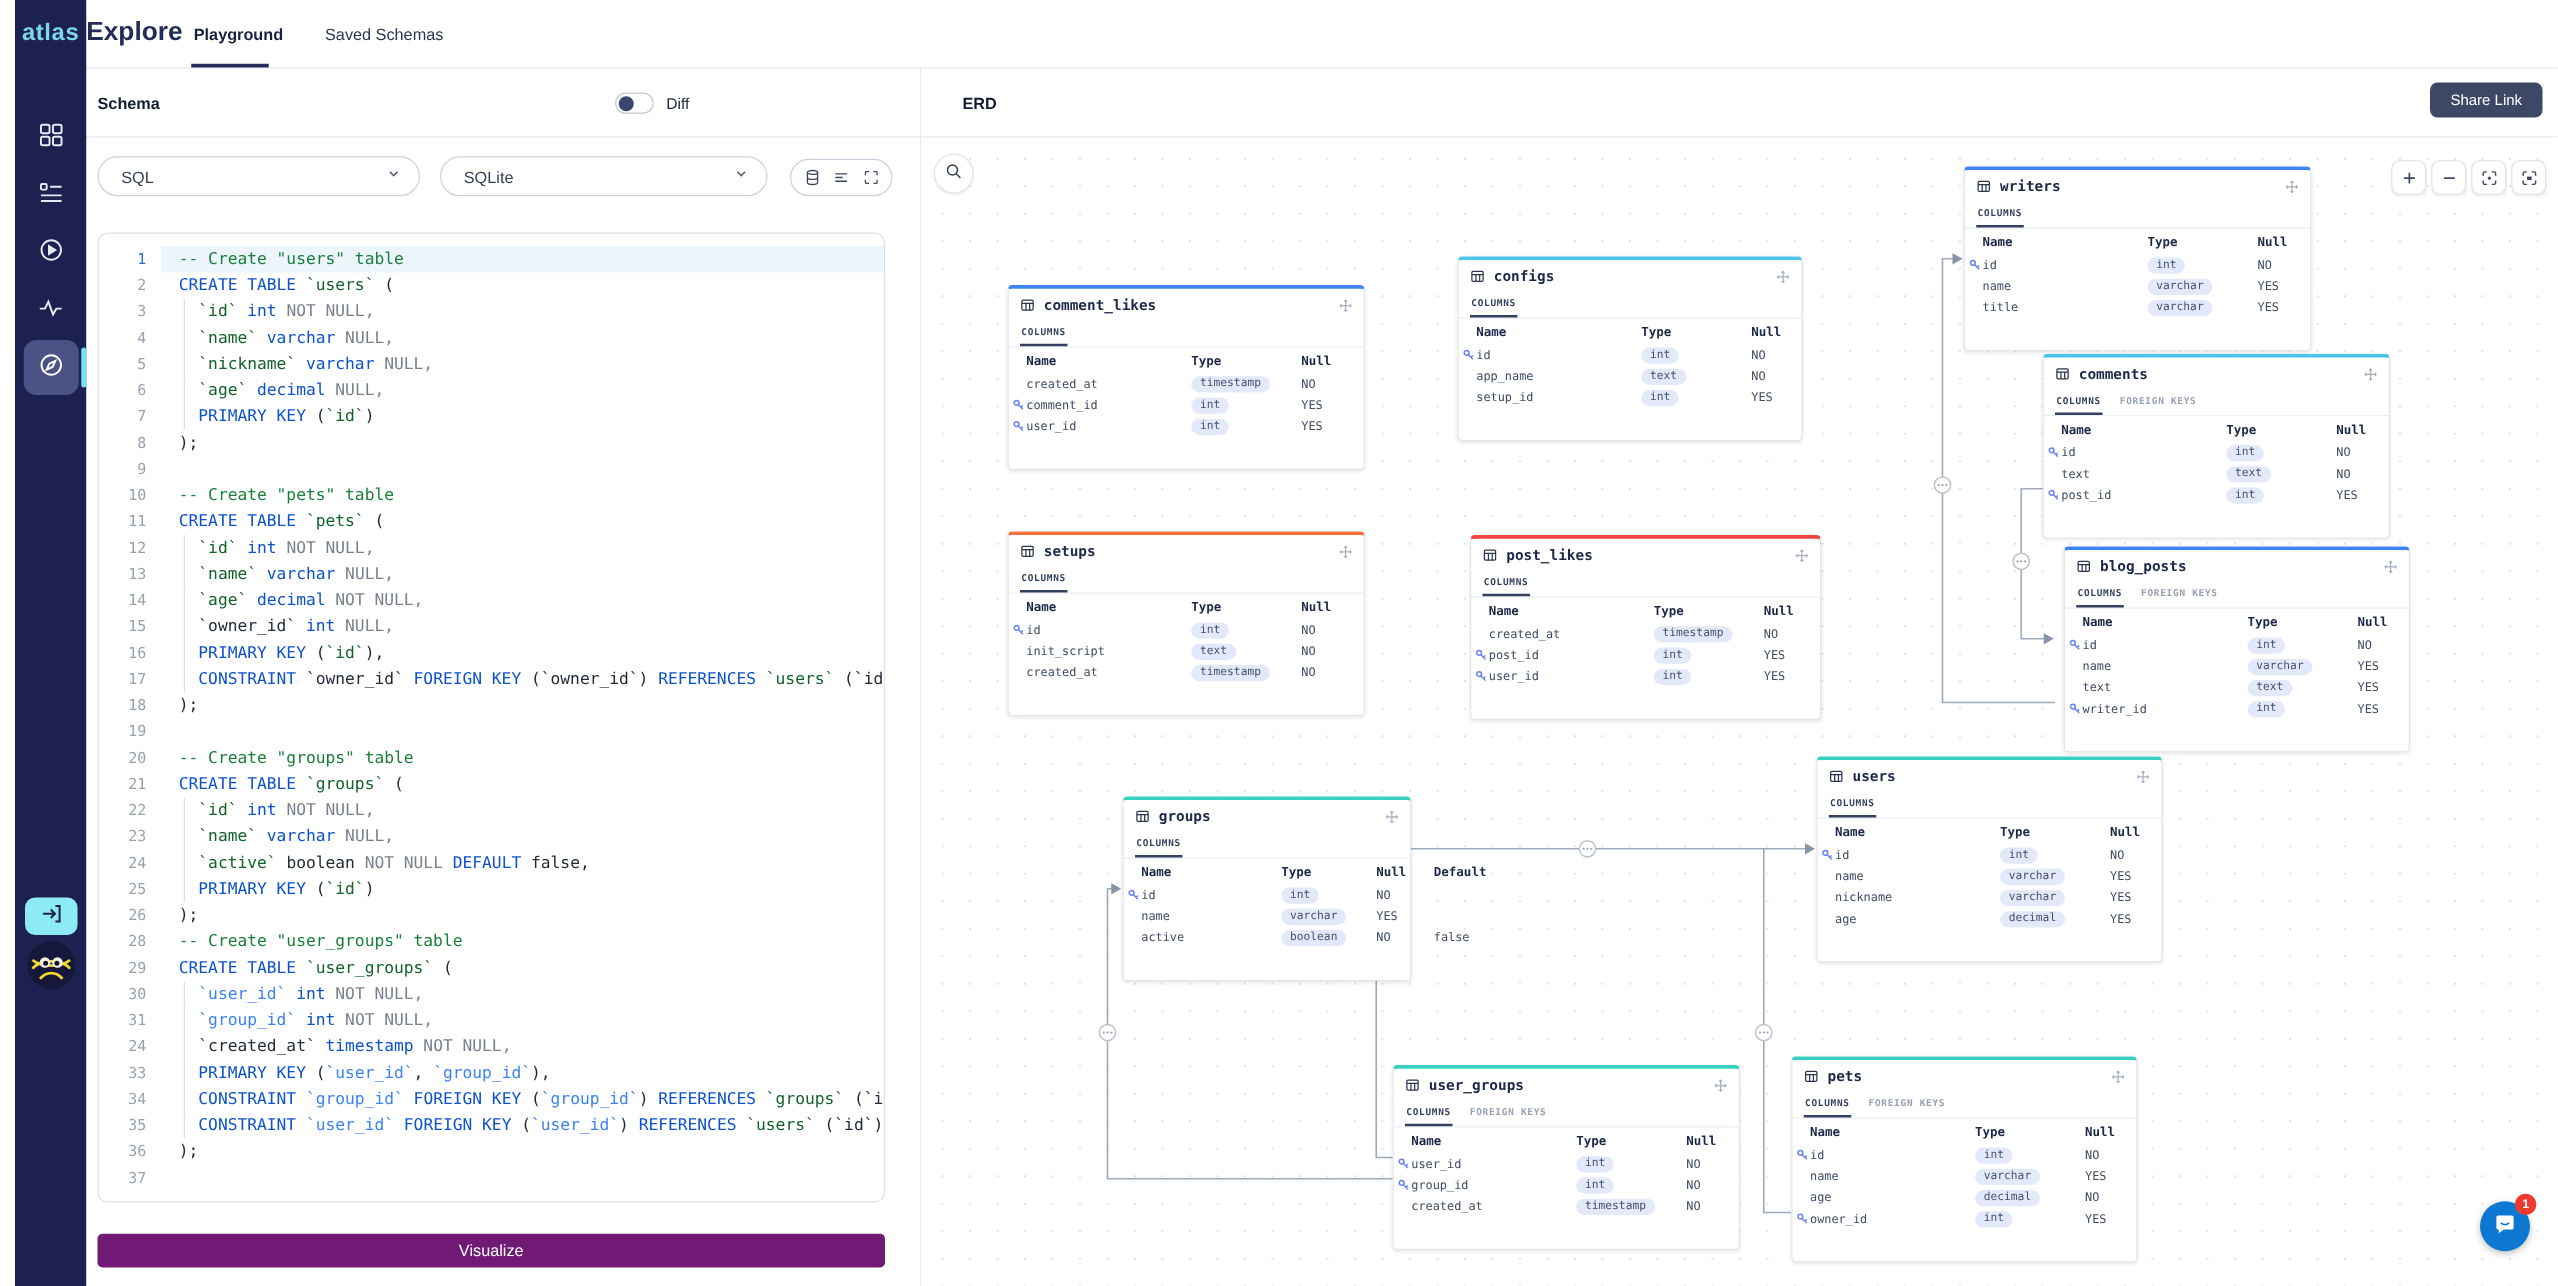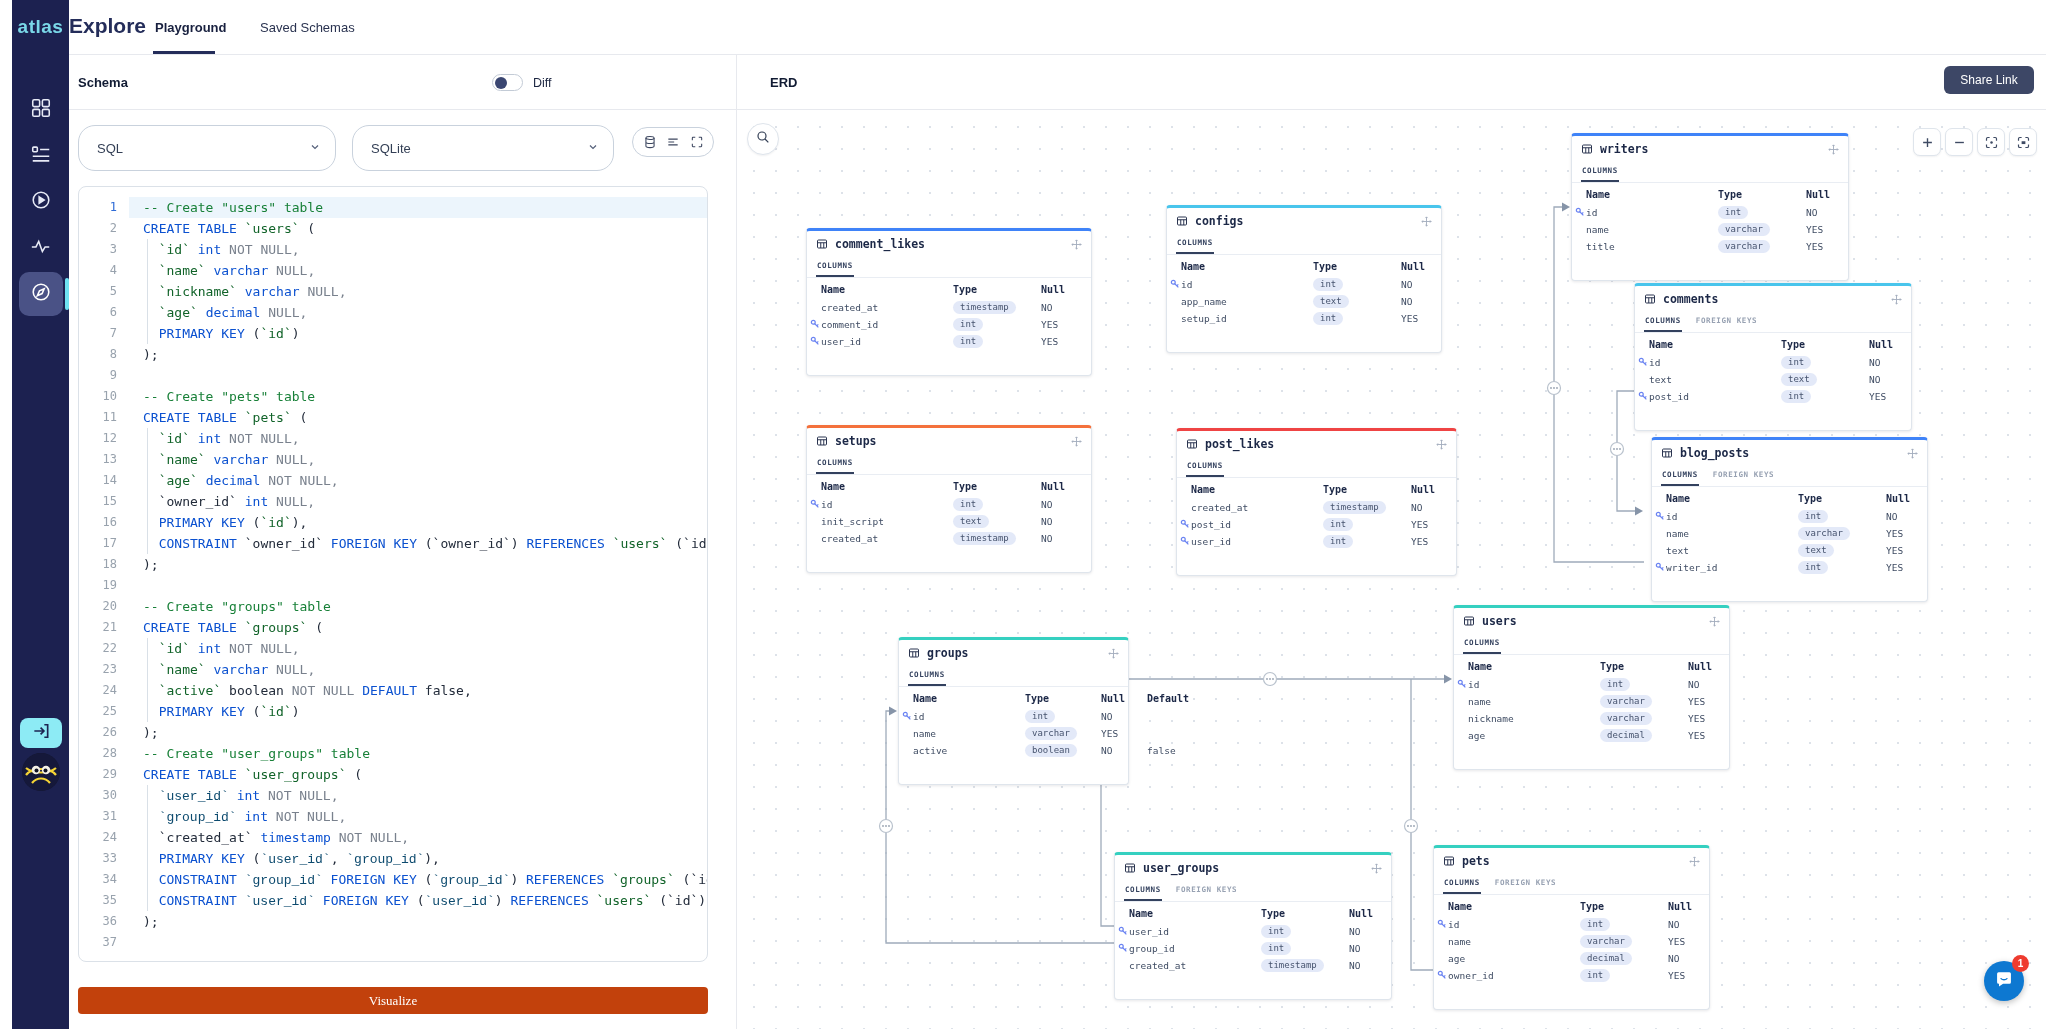--- a/index.html
+++ b/index.html
@@ -25,37 +25,37 @@
   .tab2 { position:absolute; left:178px; top:20px; font-size:13px; color:#2a3350; cursor:pointer;margin-left:25px; }
 
   
   .schema-panel { position:absolute; left:57px; top:55px; width:679px; height:974px; background:#fff; }
   .panel-head { position:absolute; left:0; top:0; width:100%; height:55px; border-bottom:1px solid #e7e9ee; }
   .schema-title { position:absolute; left:21px; top:20px; font-size:13px; font-weight:bold; color:#111b33; }
   .diff-toggle { position:absolute; left:435px; top:19px; width:31px; height:17px; border:1px solid #c3cbd6; border-radius:9px; background:#fff; cursor:pointer; }
   .diff-knob { position:absolute; left:2px; top:1.5px; width:12px; height:12px; border-radius:50%; background:#3a4671; }
   .diff-label { position:absolute; left:476px; top:21px; font-size:12.5px; font-weight:normal; color:#1b2540; }
 
-  .select-pill { position:absolute; top:70px; height:46px; border:1px solid #c9d2dd; border-radius:17px; background:#fff; display:flex; align-items:center; padding:0 14px 0 18px; cursor:pointer; }
+  .select-pill { position:absolute; top:70px; height:32px; border:1px solid #c9d2dd; border-radius:17px; background:#fff; display:flex; align-items:center; padding:0 14px 0 18px; cursor:pointer; }
   .select-pill .lbl { font-size:13px; color:#333f55; }
   .select-pill .chev { margin-left:auto; }
   .icons-pill { position:absolute; left:575px; top:72px; width:82px; height:30px; border:1px solid #c9d2dd; border-radius:15px; background:#fff; display:flex; align-items:center; justify-content:space-evenly; }
   .icons-pill span { display:flex; cursor:pointer; }
 
   .code-card { position:absolute; left:21px; top:131px; width:630px; height:776px; border:1px solid #dbe1e8; border-radius:8px; background:#fff; overflow:hidden; padding-top:10px; }
   .code-line { display:flex; height:21px; line-height:21px; white-space:pre; }
   .gut { width:50px; flex:0 0 50px; text-align:right; padding-right:12px; font-family:"DejaVu Sans Mono", monospace; font-size:12px; color:#98a2ad; }
   .ltx { position:relative; flex:1; padding-left:14px; font-family:"DejaVu Sans Mono", monospace; font-size:13px; color:#222b3a; overflow:hidden; }
   .code-line.active .ltx { background:#ecf5fc; }
   .code-line.active .gut { color:#2e6bd6; }
   .ltx.ind::before { content:""; position:absolute; left:18px; top:0; bottom:0; width:1px; background:#d9e0e7; }
   .tk-c { color:#188038; } .tk-k { color:#0b51d0; } .tk-i { color:#116329; }
-  .tk-g { color:#79818d; } .tk-m { color:#0c4a6e;font-family:Liberation Mono, monospace; } .tk-p { color:#222b3a; }
-
-  .visualize-btn { position:absolute; left:21px; top:932px; width:630px; height:27px; background:#c2410c; color:#fff; font-size:13px; border:none; border-radius:4px; cursor:pointer; font-family:Liberation Serif, serif; }
+  .tk-g { color:#79818d; } .tk-m { color:#3b82f6; } .tk-p { color:#222b3a; }
+
+  .visualize-btn { position:absolute; left:21px; top:932px; width:630px; height:27px; background:#701a75; color:#fff; font-size:13px; border:none; border-radius:4px; cursor:pointer; font-family:Liberation Sans, sans-serif; }
 
   .vdivider { position:absolute; left:736px; top:55px; width:1px; height:974px; background:#e7e9ee; }
 
   
   .erd-panel { position:absolute; left:737px; top:55px; width:1309px; height:974px; background:#fff; }
   .erd-title { position:absolute; left:33px; top:20px; font-size:13px; font-weight:bold; color:#111b33; }
   .share-btn { position:absolute; left:1207px; top:11px; width:90px; height:28px; background:#3d4766; color:#fff; font-size:12px; border:none; border-radius:6px; cursor:pointer; font-family:"Liberation Sans", sans-serif; }
   .erd-canvas { position:absolute; left:0; top:55px; width:1309px; height:919px; overflow:hidden;
     background-image:radial-gradient(#dde2e9 1.1px, transparent 1.1px); background-size:22px 22px; background-position:6px 6px; }
   #erd-svg { position:absolute; left:0; top:0; }

